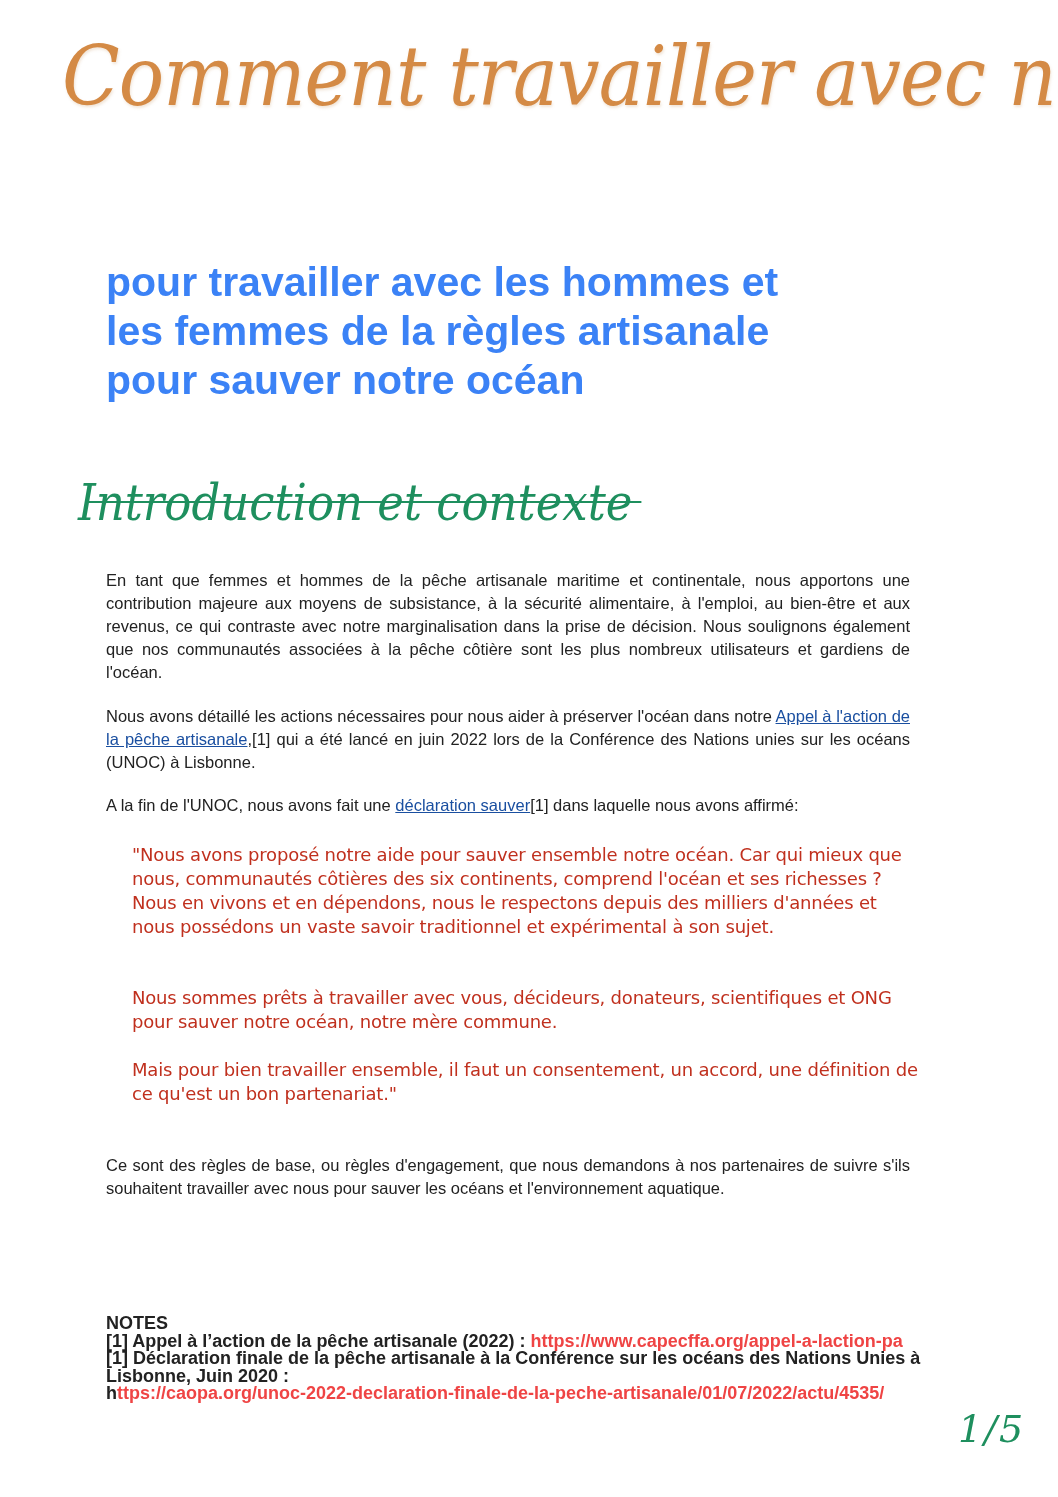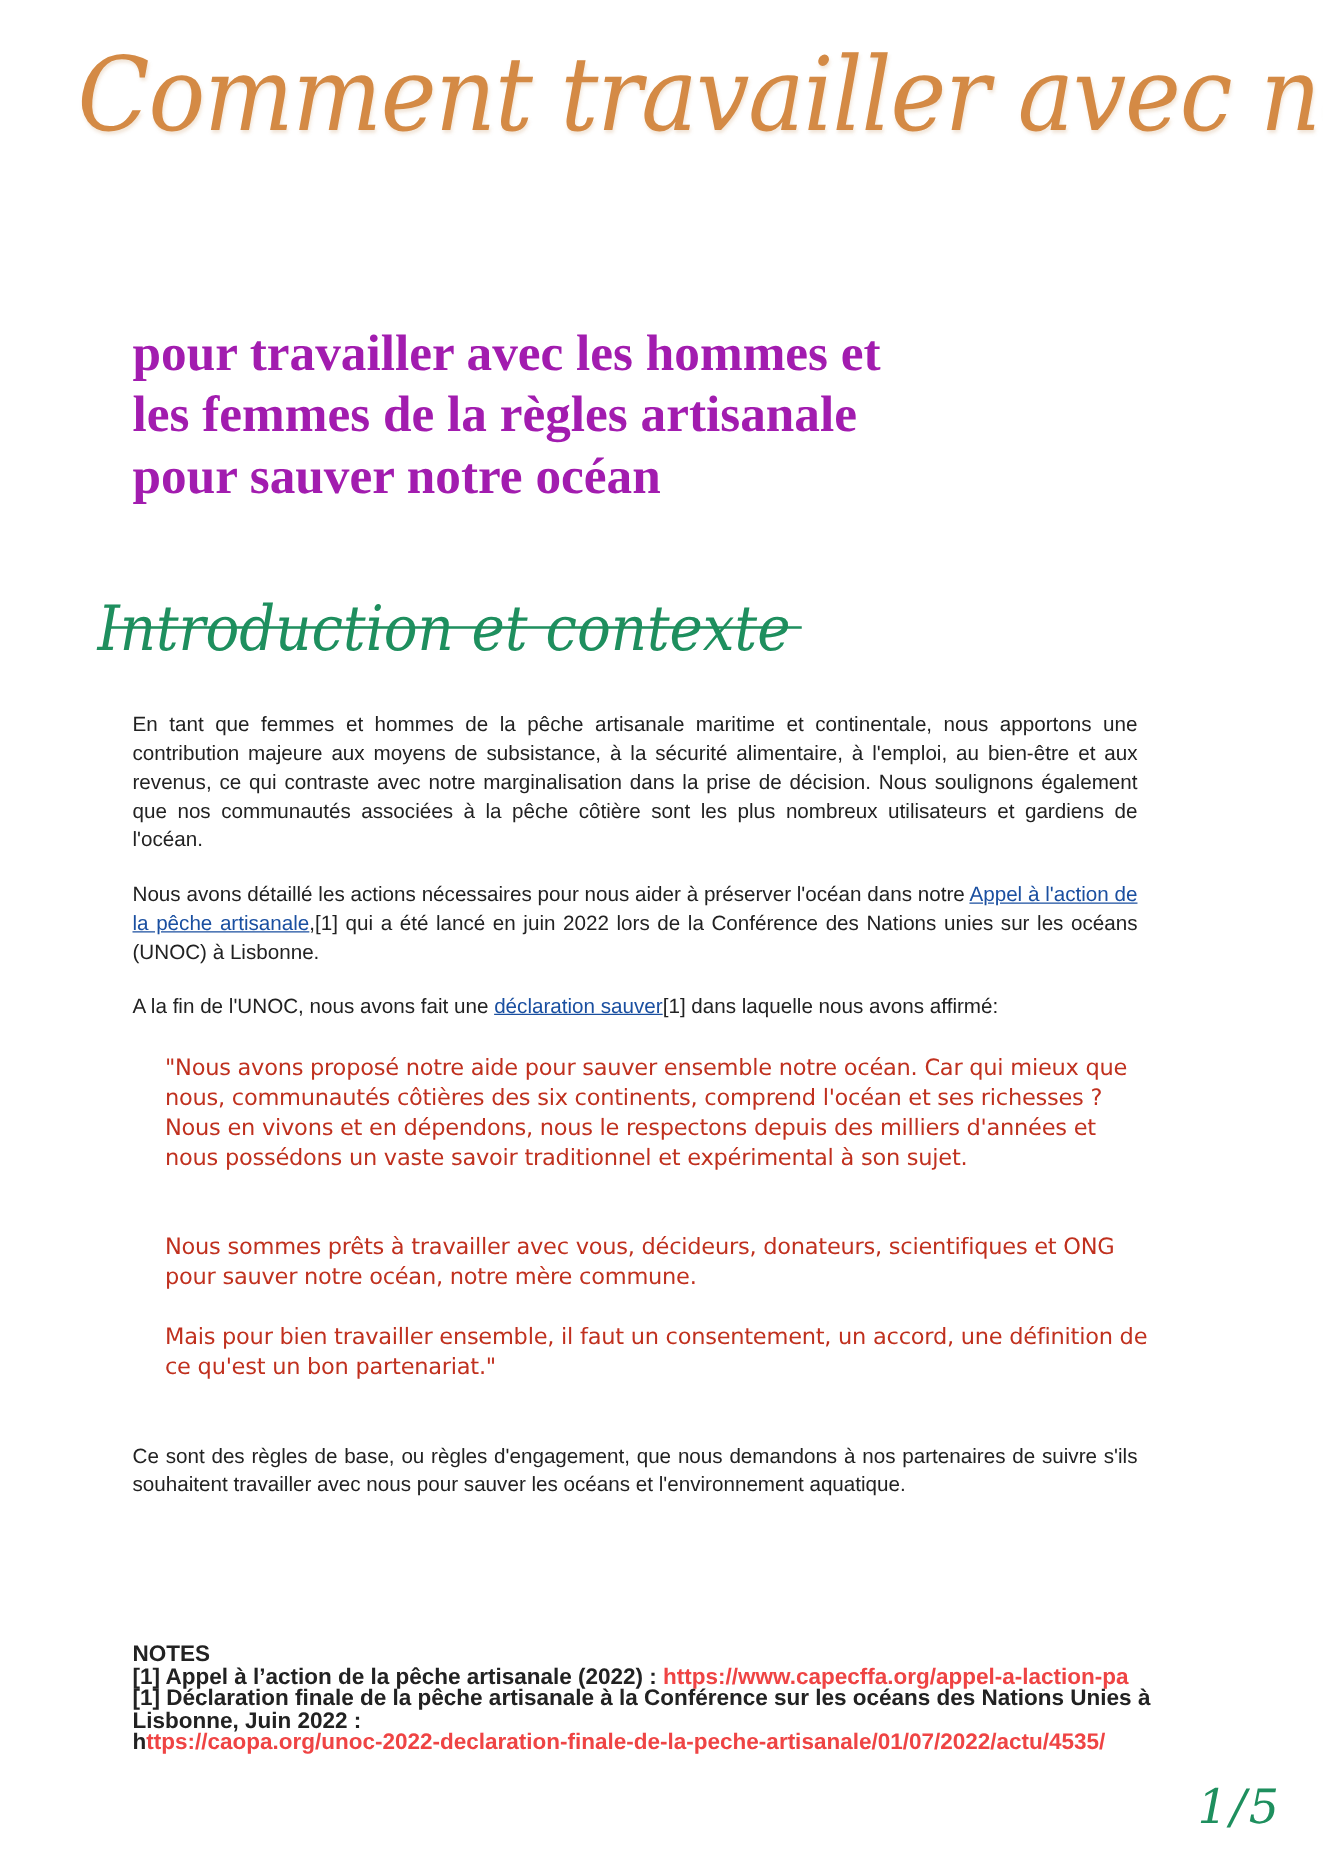--- a/index.html
+++ b/index.html
@@ -15,22 +15,22 @@
     white-space: nowrap; line-height: 1;
   }
   .main-title {
     position: absolute; left: 106px; top: 175px;
     font-family: "Liberation Sans", sans-serif; font-weight: bold;
     font-size: 66px; color: #c0301e; letter-spacing: 0.5px; line-height: 1;
     white-space: nowrap;
   }
   .subtitle {
     position: absolute; left: 106px; top: 258px;
-    font-family: Liberation Serif, serif; font-weight: bold;
-    font-size: 41px; color: #a21caf; line-height: 49px;
+    font-family: Liberation Sans, sans-serif; font-weight: bold;
+    font-size: 41px; color: #3b82f6; line-height: 49px;
   }
   .subtitle div { white-space: nowrap; }
 
   .section-script {
     position: absolute; left: 78px; top: 478px;
     font-family: "DejaVu Serif", serif; font-style: italic;
     font-size: 50px; color: #1e8f5e; line-height: 1; white-space: nowrap;
     transform: scaleX(0.9); transform-origin: left top;
   }
   .section-script .underline {
@@ -60,21 +60,21 @@
   .notes {
     position: absolute; left: 106px; top: 1315px; width: 820px;
     font-family: "Liberation Sans", sans-serif; font-weight: bold;
     font-size: 18px; color: #222; line-height: 17.5px;
   }
   .notes .url { color: #ef4444; }
 
   .page-number {
     position: absolute; left: 958px; top: 1410px;
     font-family: "DejaVu Serif", serif; font-style: italic;
-    font-size: 38px; color: #1e8f5e; line-height: 1; letter-spacing: 2px; margin-top: 16px;
+    font-size: 38px; color: #1e8f5e; line-height: 1; letter-spacing: 2px;
   }
 </style>
 </head>
 <body>
 
 <div class="page">
 
   <div class="script-title">Comment travailler avec nous</div>
 
 
@@ -97,19 +97,19 @@
 
   <p class="quote q1">"Nous avons proposé notre aide pour sauver ensemble notre océan. Car qui mieux que nous, communautés côtières des six continents, comprend l'océan et ses richesses ? Nous en vivons et en dépendons, nous le respectons depuis des milliers d'années et nous possédons un vaste savoir traditionnel et expérimental à son sujet.</p>
   <p class="quote q2">Nous sommes prêts à travailler avec vous, décideurs, donateurs, scientifiques et ONG pour sauver notre océan, notre mère commune.</p>
   <p class="quote q3">Mais pour bien travailler ensemble, il faut un consentement, un accord, une définition de ce qu'est un bon partenariat."</p>
 
   <p class="body-text p4">Ce sont des règles de base, ou règles d'engagement, que nous demandons à nos partenaires de suivre s'ils souhaitent travailler avec nous pour sauver les océans et l'environnement aquatique.</p>
 
   <div class="notes">
     <div>NOTES</div>
     <div><span>[1] Appel à l’action de la pêche artisanale (2022) : </span><a class="url" href="#" style="text-decoration:none">https://www.capecffa.org/appel-a-laction-pa</a></div>
-    <div><span>[1] Déclaration finale de la pêche artisanale à la Conférence sur les océans des Nations Unies à Lisbonne, Juin 2022 :</span></div>
+    <div><span>[1] Déclaration finale de la pêche artisanale à la Conférence sur les océans des Nations Unies à Lisbonne, Juin 2020 :</span></div>
     <div><span>h</span><a class="url" href="#" style="text-decoration:none">ttps://caopa.org/unoc-2022-declaration-finale-de-la-peche-artisanale/01/07/2022/actu/4535/</a></div>
   </div>
 
   <div class="page-number">1/5</div>
 
 </div>
 
 </body></html>

